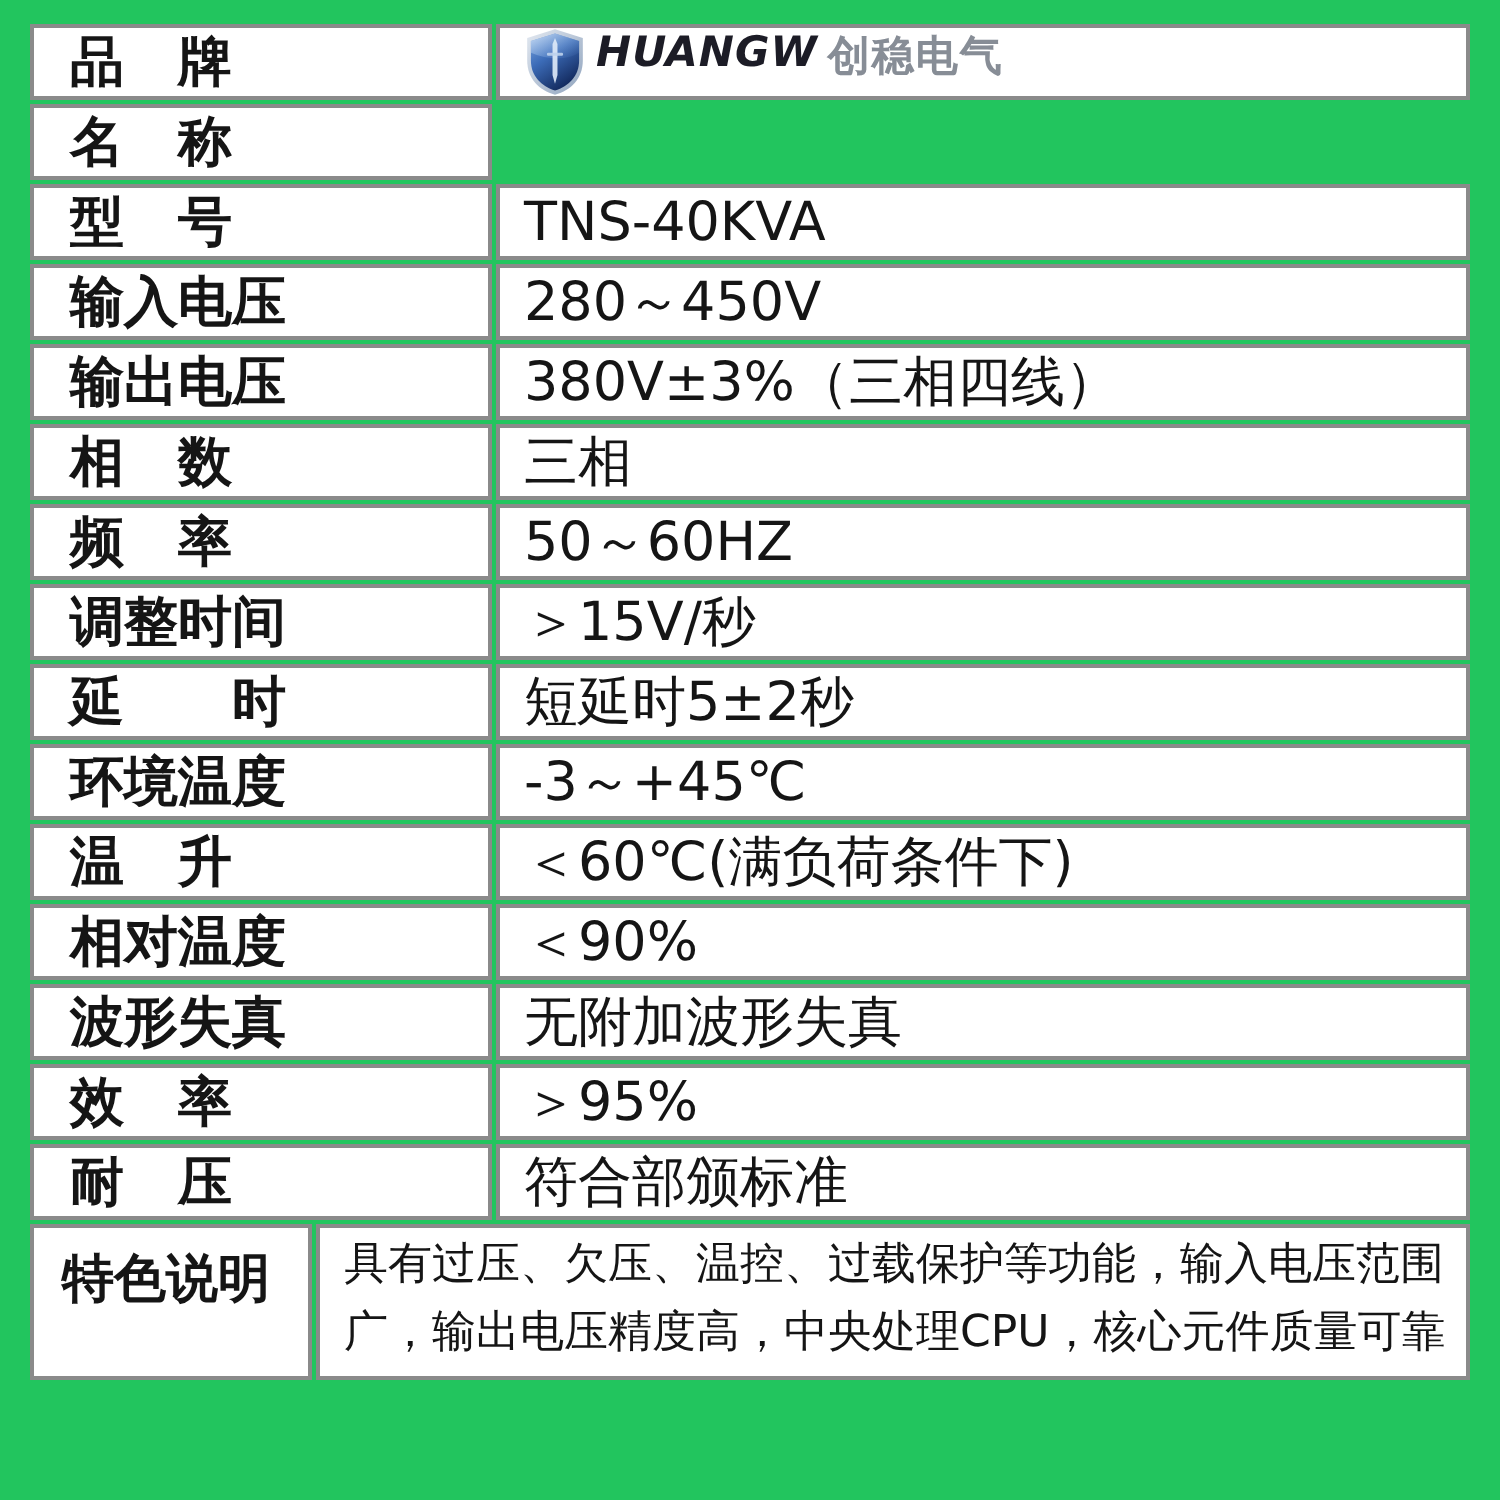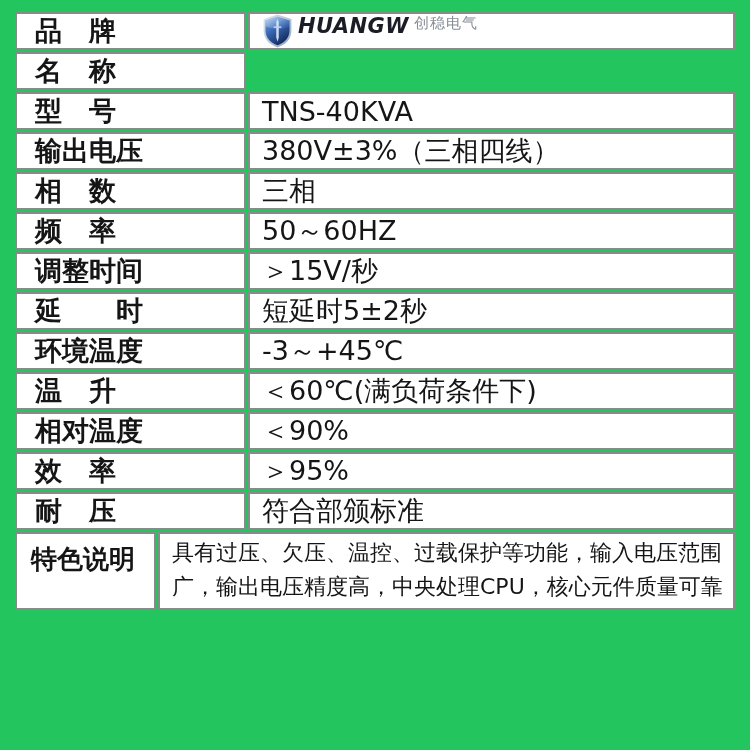--- a/index.html
+++ b/index.html
@@ -85,22 +85,22 @@
     flex: 0 0 auto;
   }
   .brand-en {
     font-style: italic;
     font-weight: 800;
     font-size: 21px;
     color: #1c1c26;
     letter-spacing: 0.5px;
   }
   .brand-cn {
-    font-weight: normal;
-    font-size: 15px;
+    font-weight: bold;
+    font-size: 21px;
     color: #878d96;
     letter-spacing: 1px;
   }
 </style>
 </head>
 <body>
 
 <div class="page">
   <div class="spec-table">
 
@@ -138,20 +138,24 @@
 
     <div class="row">
       <div class="cell label">名　称</div>
     </div>
 
     <div class="row">
       <div class="cell label">型　号</div>
       <div class="cell value">TNS-40KVA</div>
     </div>
 
+    <div class="row">
+      <div class="cell label">输入电压</div>
+      <div class="cell value">280～450V</div>
+    </div>
 
     <div class="row">
       <div class="cell label">输出电压</div>
       <div class="cell value">380V±3%（三相四线）</div>
     </div>
 
     <div class="row">
       <div class="cell label">相　数</div>
       <div class="cell value">三相</div>
     </div>
@@ -180,20 +184,24 @@
     <div class="row">
       <div class="cell label">温　升</div>
       <div class="cell value">＜60℃(满负荷条件下)</div>
     </div>
 
     <div class="row">
       <div class="cell label">相对温度</div>
       <div class="cell value">＜90%</div>
     </div>
 
+    <div class="row">
+      <div class="cell label">波形失真</div>
+      <div class="cell value">无附加波形失真</div>
+    </div>
 
     <div class="row">
       <div class="cell label">效　率</div>
       <div class="cell value">＞95%</div>
     </div>
 
     <div class="row">
       <div class="cell label">耐　压</div>
       <div class="cell value">符合部颁标准</div>
     </div>

